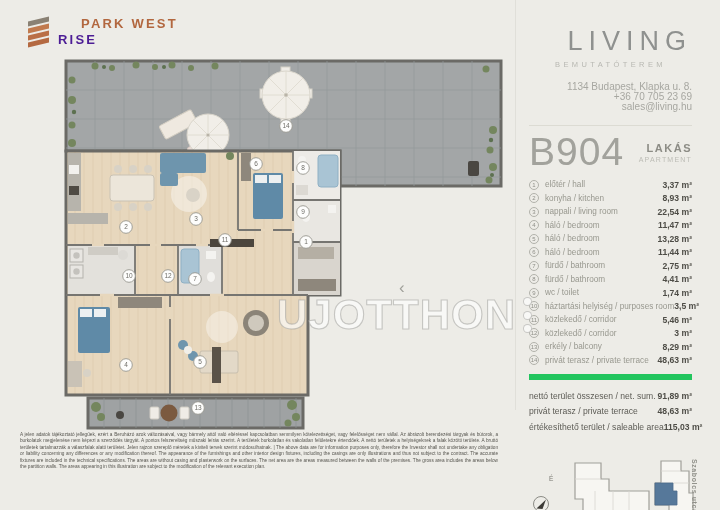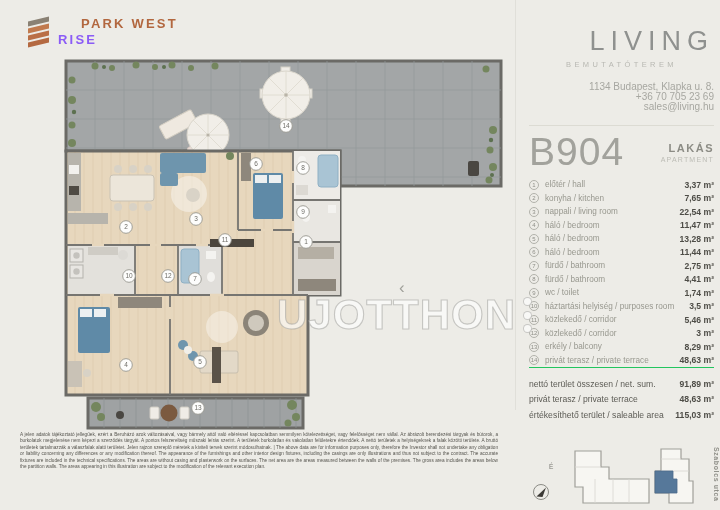--- a/index.html
+++ b/index.html
@@ -11,56 +11,56 @@
   }
   
   .brand{position:absolute;left:28px;top:16px;display:flex;align-items:center;gap:9px;}
   .brand-icon{display:flex;flex-direction:column;gap:2px;}
   .stripe{width:21px;height:5px;transform:skewY(-14deg);}
   .stripe.s1{background:#8a8174;}
   .stripe.s2{background:#c17a4e;}
   .stripe.s3{background:#ba6f46;}
   .stripe.s4{background:#b46941;}
   .brand-l1{font-size:13px;font-weight:bold;letter-spacing:2.2px;color:#b2673f;padding-left:23px;}
-  .brand-l2{font-size:13px;font-weight:bold;letter-spacing:2.2px;color:#8b5cf6;margin-top:1px;}
+  .brand-l2{font-size:13px;font-weight:bold;letter-spacing:2.2px;color:#4c1d95;margin-top:1px;}
 
   
   .plan{position:absolute;left:60px;top:55px;width:450px;height:380px;}
   .plan svg{display:block;}
   .watermark{position:absolute;left:217px;top:236px;display:flex;align-items:center;gap:7px;z-index:5;pointer-events:none;}
   .wm-text{font-size:42px;font-weight:bold;letter-spacing:1px;
     color:rgba(255,255,255,0.62);-webkit-text-stroke:1.1px rgba(160,160,156,0.55);}
   .wm-dots{display:flex;flex-direction:column;gap:4.5px;}
   .wm-dot{width:9px;height:9px;border-radius:50%;background:rgba(255,255,255,0.62);
     border:1.1px solid rgba(160,160,156,0.55);box-sizing:border-box;}
   .nav-prev{position:absolute;left:339px;top:224px;font-size:17px;color:#a0a09a;z-index:6;cursor:pointer;line-height:17px;}
 
   
   .disclaimer{position:absolute;left:20px;top:432px;width:478px;
     font-size:4.7px;line-height:6.45px;color:#56554f;text-align:justify;}
 
   
   .panel{position:absolute;left:515px;top:0;width:205px;height:410px;
-    border-left:1px solid #e0dfd9;box-sizing:border-box;padding:0 6px 0 13px;}
+    border-left:1px solid #e0dfd9;box-sizing:border-box;padding:0 28px 0 13px;}
   .living{text-align:right;margin-top:26px;font-size:27px;letter-spacing:6px;color:#8f918f;}
   .living-sub{text-align:center;font-size:7.5px;letter-spacing:3.4px;color:#b8b8b2;margin-top:3px;}
   .contact{text-align:right;margin-top:13px;font-size:10px;line-height:10px;color:#a7a7a1;}
   .divider{border-top:1px solid #dcdbd3;margin-top:13px;}
   .unit-header{display:flex;justify-content:space-between;align-items:flex-start;margin-top:9px;}
   .unit-code{font-size:39px;color:#a2a29c;letter-spacing:1px;line-height:34px;}
   .unit-type{text-align:right;margin-top:7px;}
   .unit-type-hu{font-size:11px;font-weight:bold;letter-spacing:1.5px;color:#8c8c85;}
   .unit-type-en{font-size:7px;letter-spacing:1.2px;color:#bcbcb5;margin-top:2px;}
   .rooms{margin-top:9px;}
   .room-row{display:flex;align-items:center;height:13.5px;}
   .rnum{width:10px;height:10px;border:1px solid #b2b2ab;border-radius:50%;font-size:6px;color:#8f8f88;
     display:flex;align-items:center;justify-content:center;flex:none;margin-right:6px;box-sizing:border-box;}
   .rlabel{font-size:8.2px;color:#98988f;white-space:nowrap;text-align:right;}
   .rarea{margin-left:auto;font-size:8.6px;font-weight:bold;color:#4e4d47;white-space:nowrap;}
-  .summary{margin-top:0;border-top:1px solid #22c55e;padding-top:8px;}
+  .summary{margin-top:7px;border-top:6px solid #22c55e;padding-top:8px;}
   .sum-row{display:flex;height:15.5px;align-items:center;}
   .sum-label{font-size:8.6px;color:#5c5b55;white-space:nowrap;}
   .sum-value{margin-left:auto;font-size:8.6px;font-weight:bold;color:#4e4d47;white-space:nowrap;}
 
   
   .siteplan{position:relative;margin-top:24px;height:78px;}
   .compass{position:absolute;left:2px;top:34px;width:30px;height:26px;}
   .compass-label{position:absolute;left:20px;top:16px;font-size:6.5px;color:#7a7a74;}
   .bldgs{position:absolute;left:34px;top:0;}
   .street-right{position:absolute;right:-6px;top:0px;writing-mode:vertical-rl;
@@ -320,21 +320,21 @@
 
   <div class="rooms">
       <div class="room-row">
         <span class="rnum">1</span>
         <span class="rlabel">előtér / hall</span>
         <span class="rarea">3,37 m²</span>
       </div>
       <div class="room-row">
         <span class="rnum">2</span>
         <span class="rlabel">konyha / kitchen</span>
-        <span class="rarea">7,65 m²</span>
+        <span class="rarea">8,93 m²</span>
       </div>
       <div class="room-row">
         <span class="rnum">3</span>
         <span class="rlabel">nappali / living room</span>
         <span class="rarea">22,54 m²</span>
       </div>
       <div class="room-row">
         <span class="rnum">4</span>
         <span class="rlabel">háló / bedroom</span>
         <span class="rarea">11,47 m²</span>

